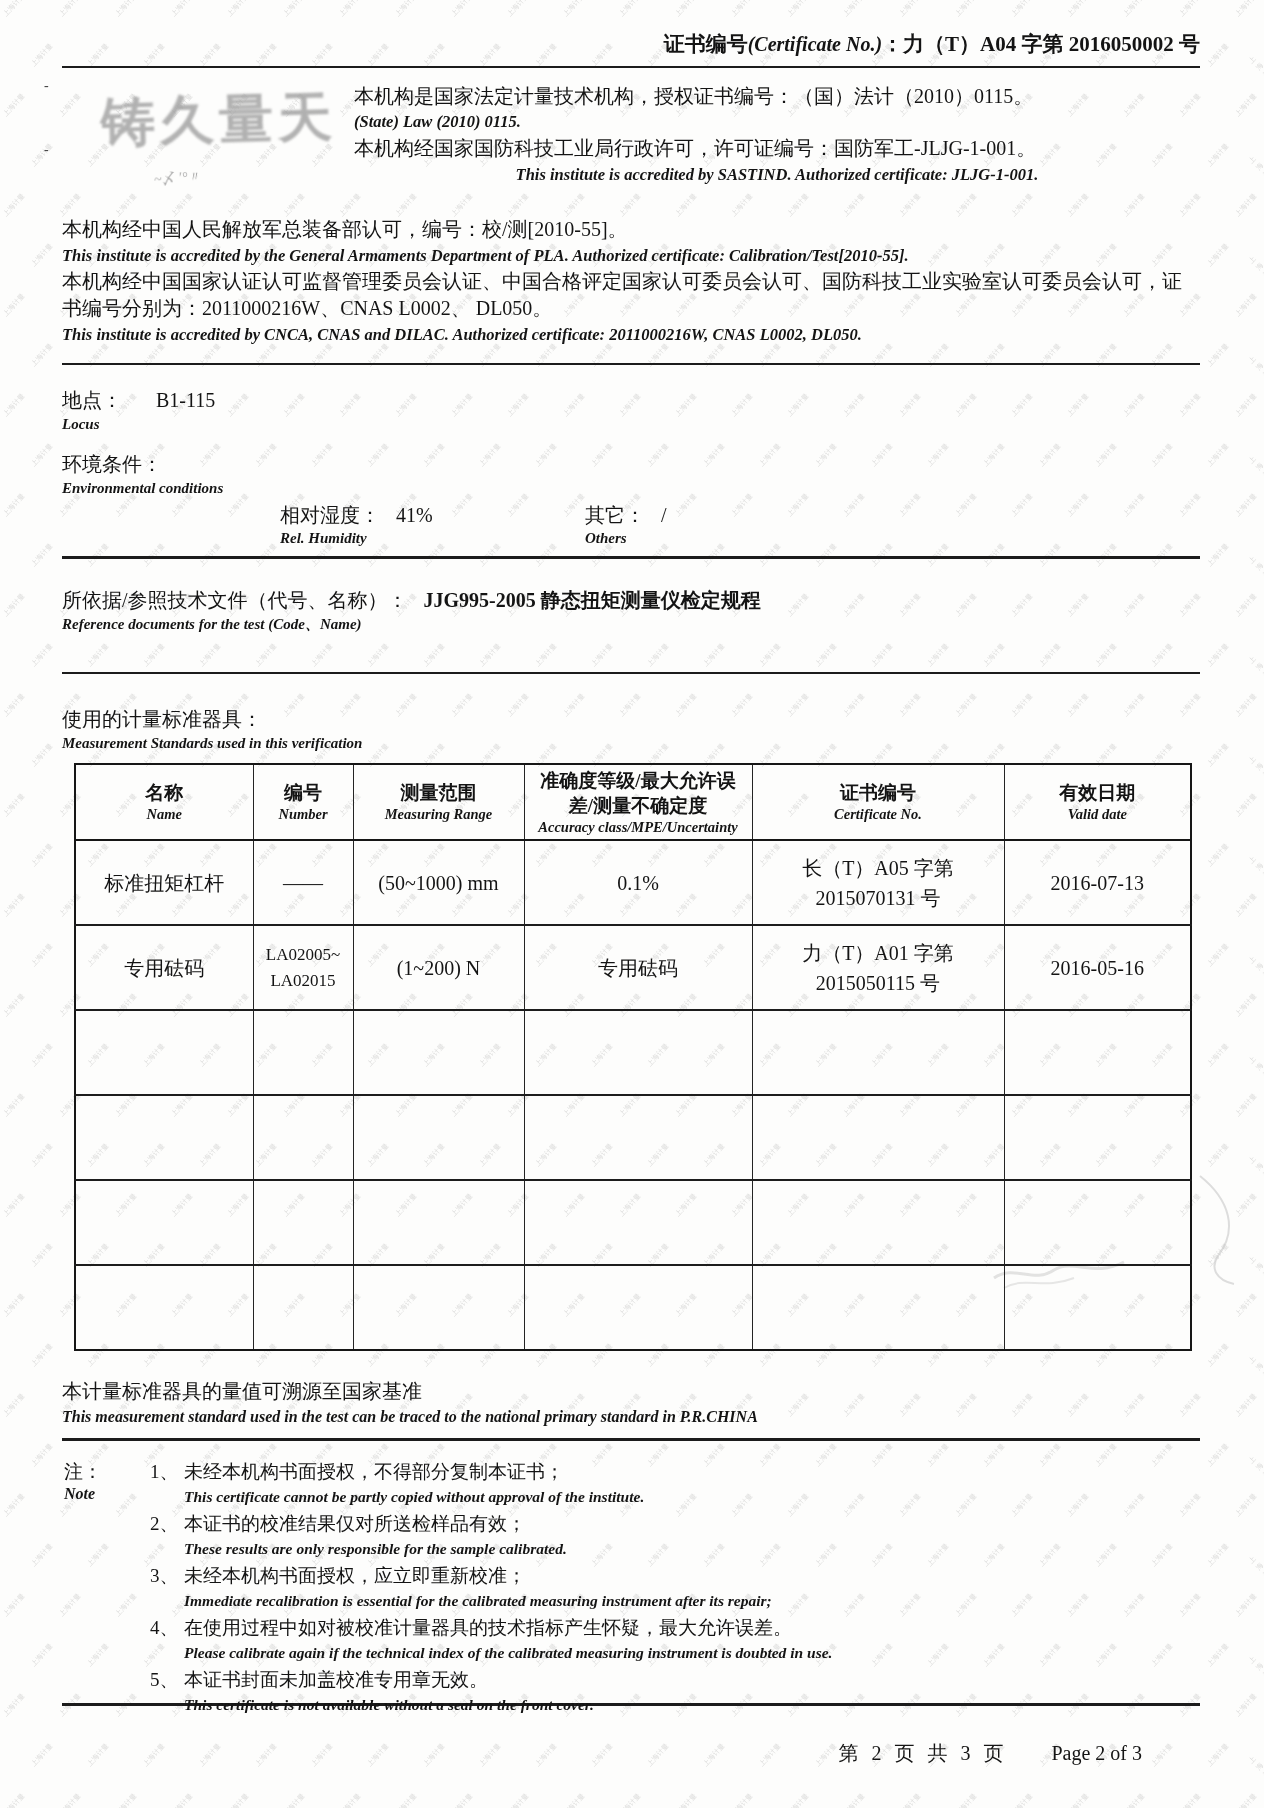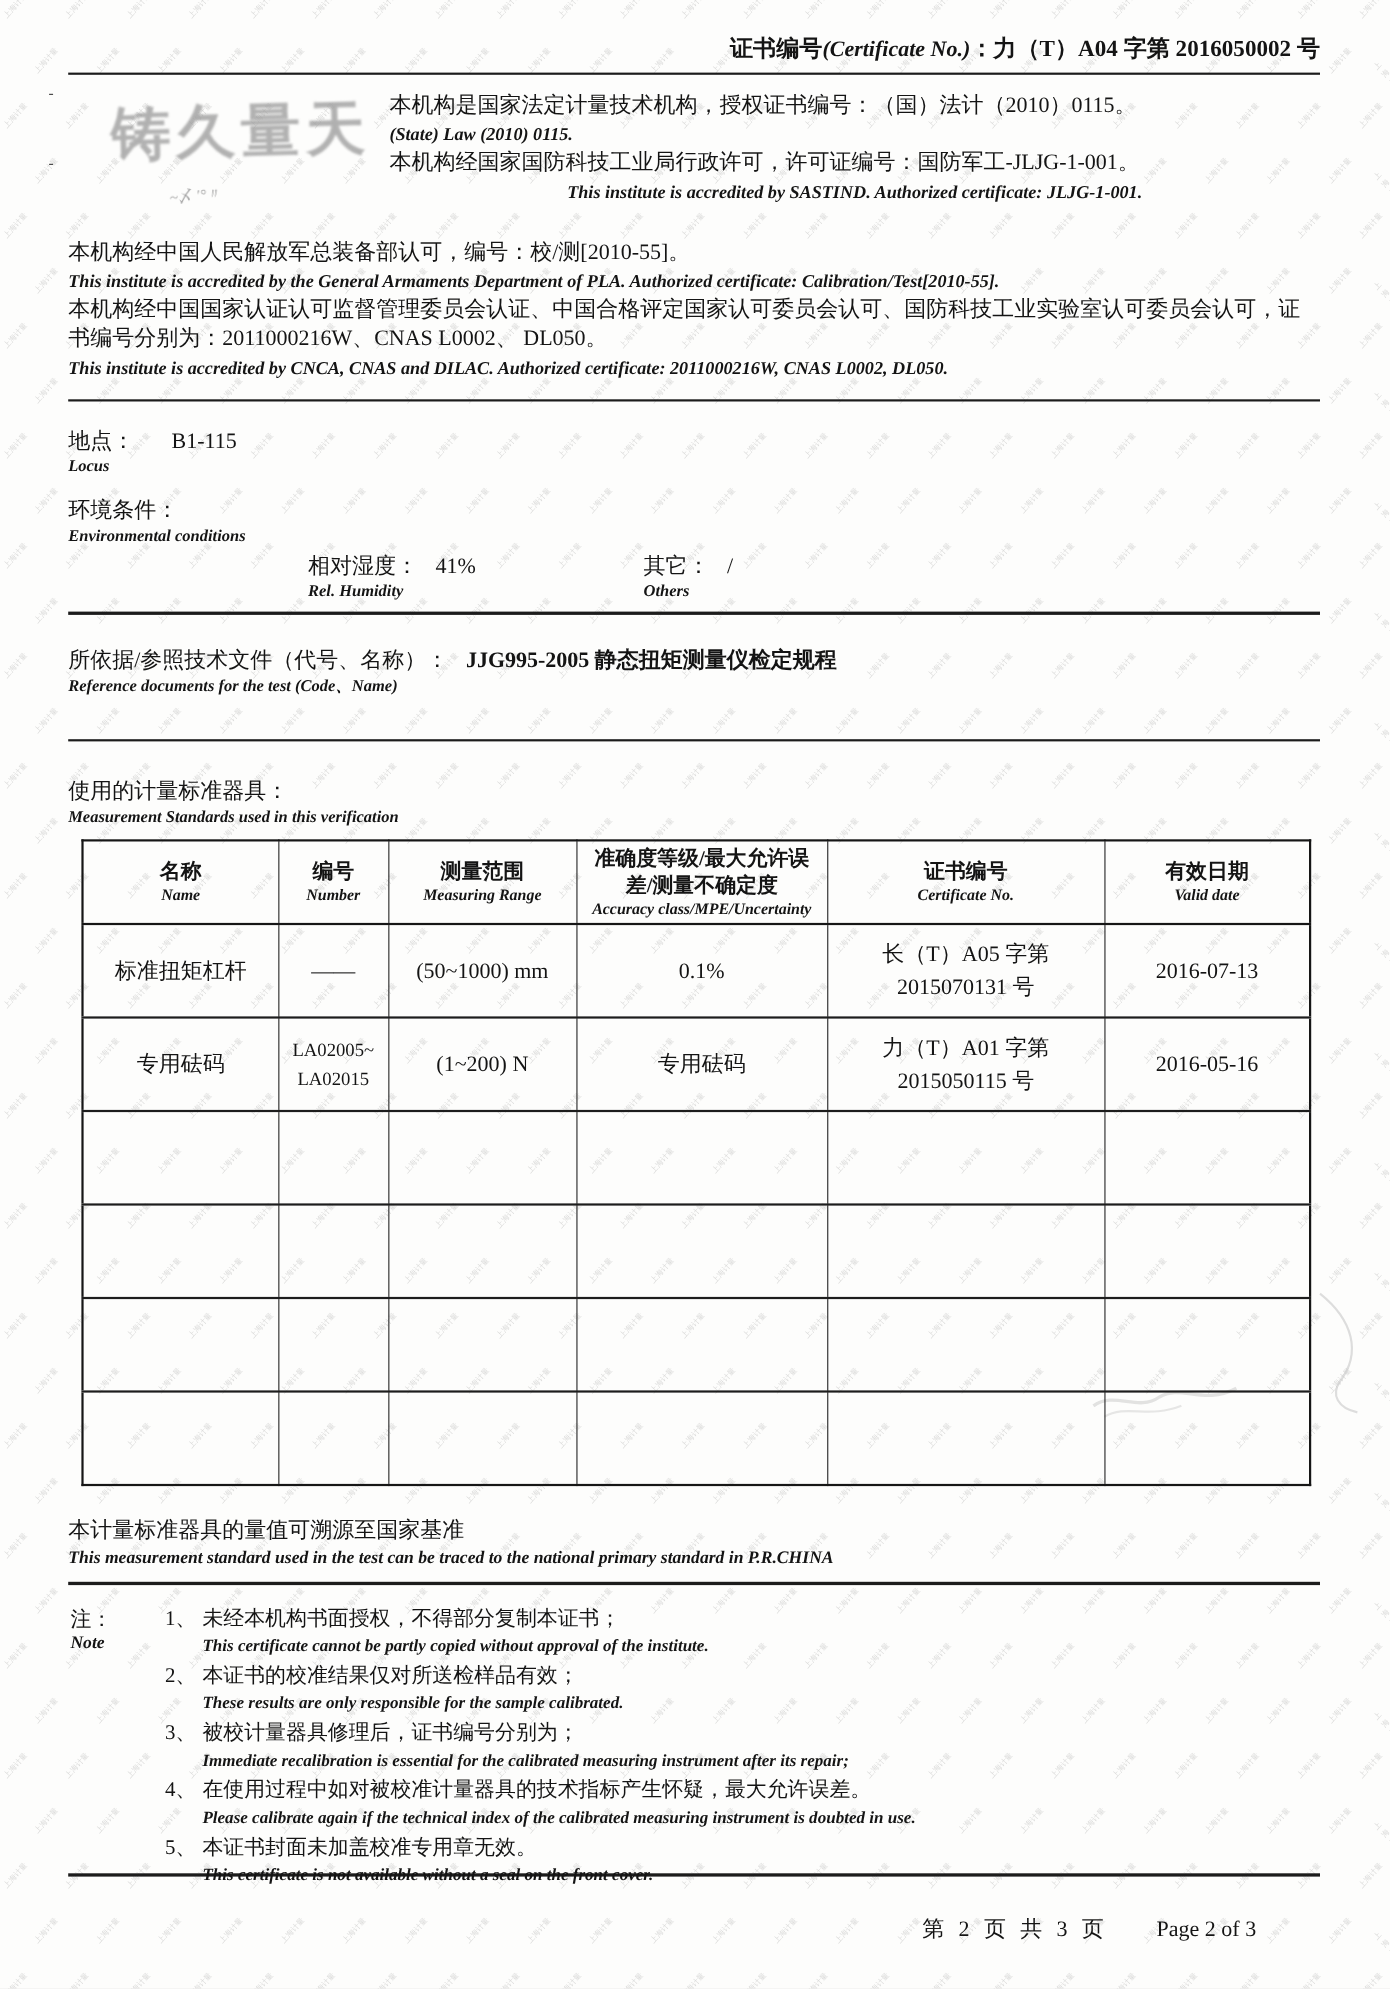--- a/index.html
+++ b/index.html
@@ -1121,21 +1121,21 @@
 
       <div class="note-item">
         <div class="note-zh"><span class="num">1、</span><span>未经本机构书面授权，不得部分复制本证书；</span></div>
         <div class="note-en">This certificate cannot be partly copied without approval of the institute.</div>
       </div>
       <div class="note-item">
         <div class="note-zh"><span class="num">2、</span><span>本证书的校准结果仅对所送检样品有效；</span></div>
         <div class="note-en">These results are only responsible for the sample calibrated.</div>
       </div>
       <div class="note-item">
-        <div class="note-zh"><span class="num">3、</span><span>被校计量器具修理后，证书编号分别为；</span></div>
+        <div class="note-zh"><span class="num">3、</span><span>未经本机构书面授权，应立即重新校准；</span></div>
         <div class="note-en">Immediate recalibration is essential for the calibrated measuring instrument after its repair;</div>
       </div>
       <div class="note-item">
         <div class="note-zh"><span class="num">4、</span><span>在使用过程中如对被校准计量器具的技术指标产生怀疑，最大允许误差。</span></div>
         <div class="note-en">Please calibrate again if the technical index of the calibrated measuring instrument is doubted in use.</div>
       </div>
       <div class="note-item">
         <div class="note-zh"><span class="num">5、</span><span>本证书封面未加盖校准专用章无效。</span></div>
         <div class="note-en">This certificate is not available without a seal on the front cover.</div>
       </div>

